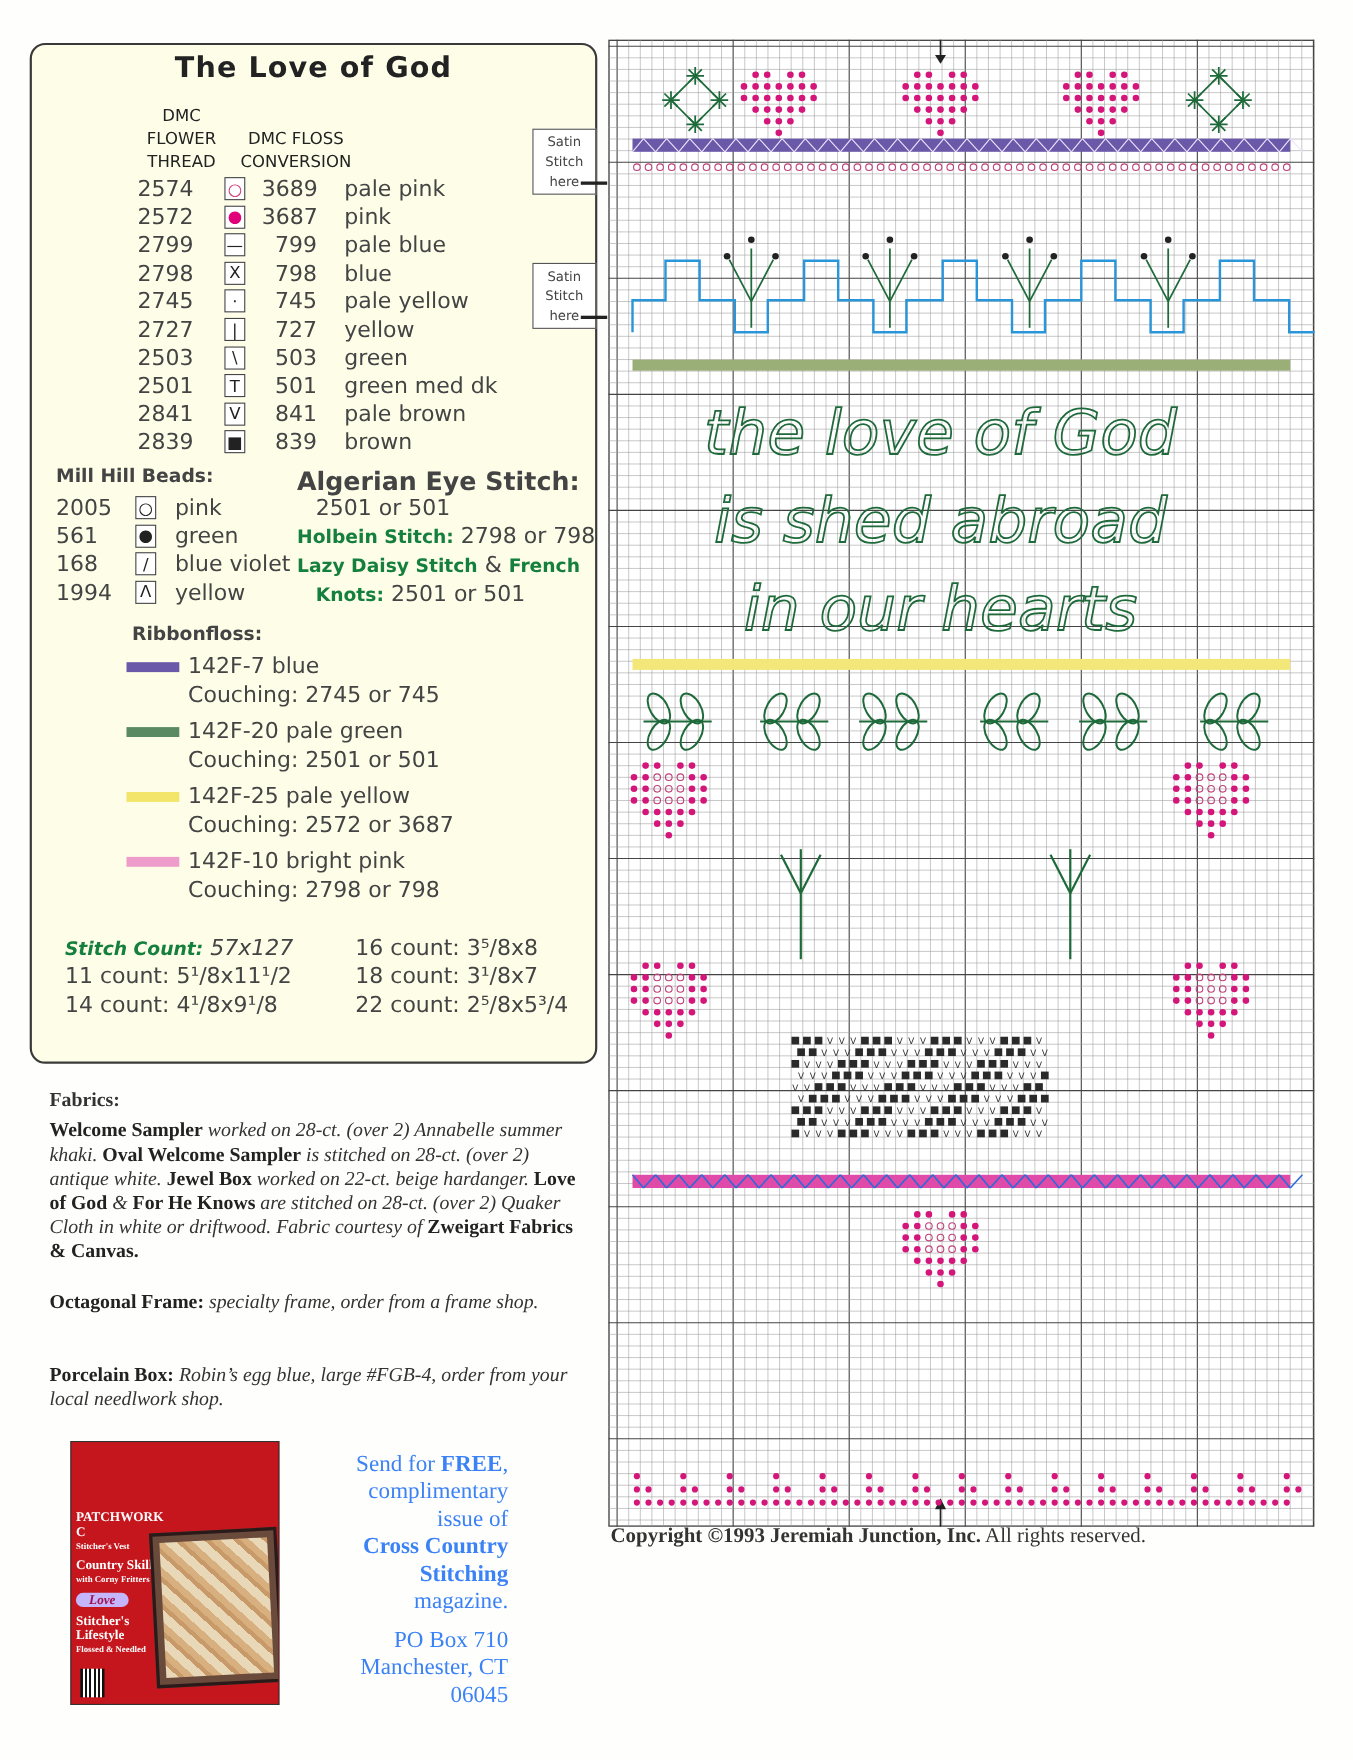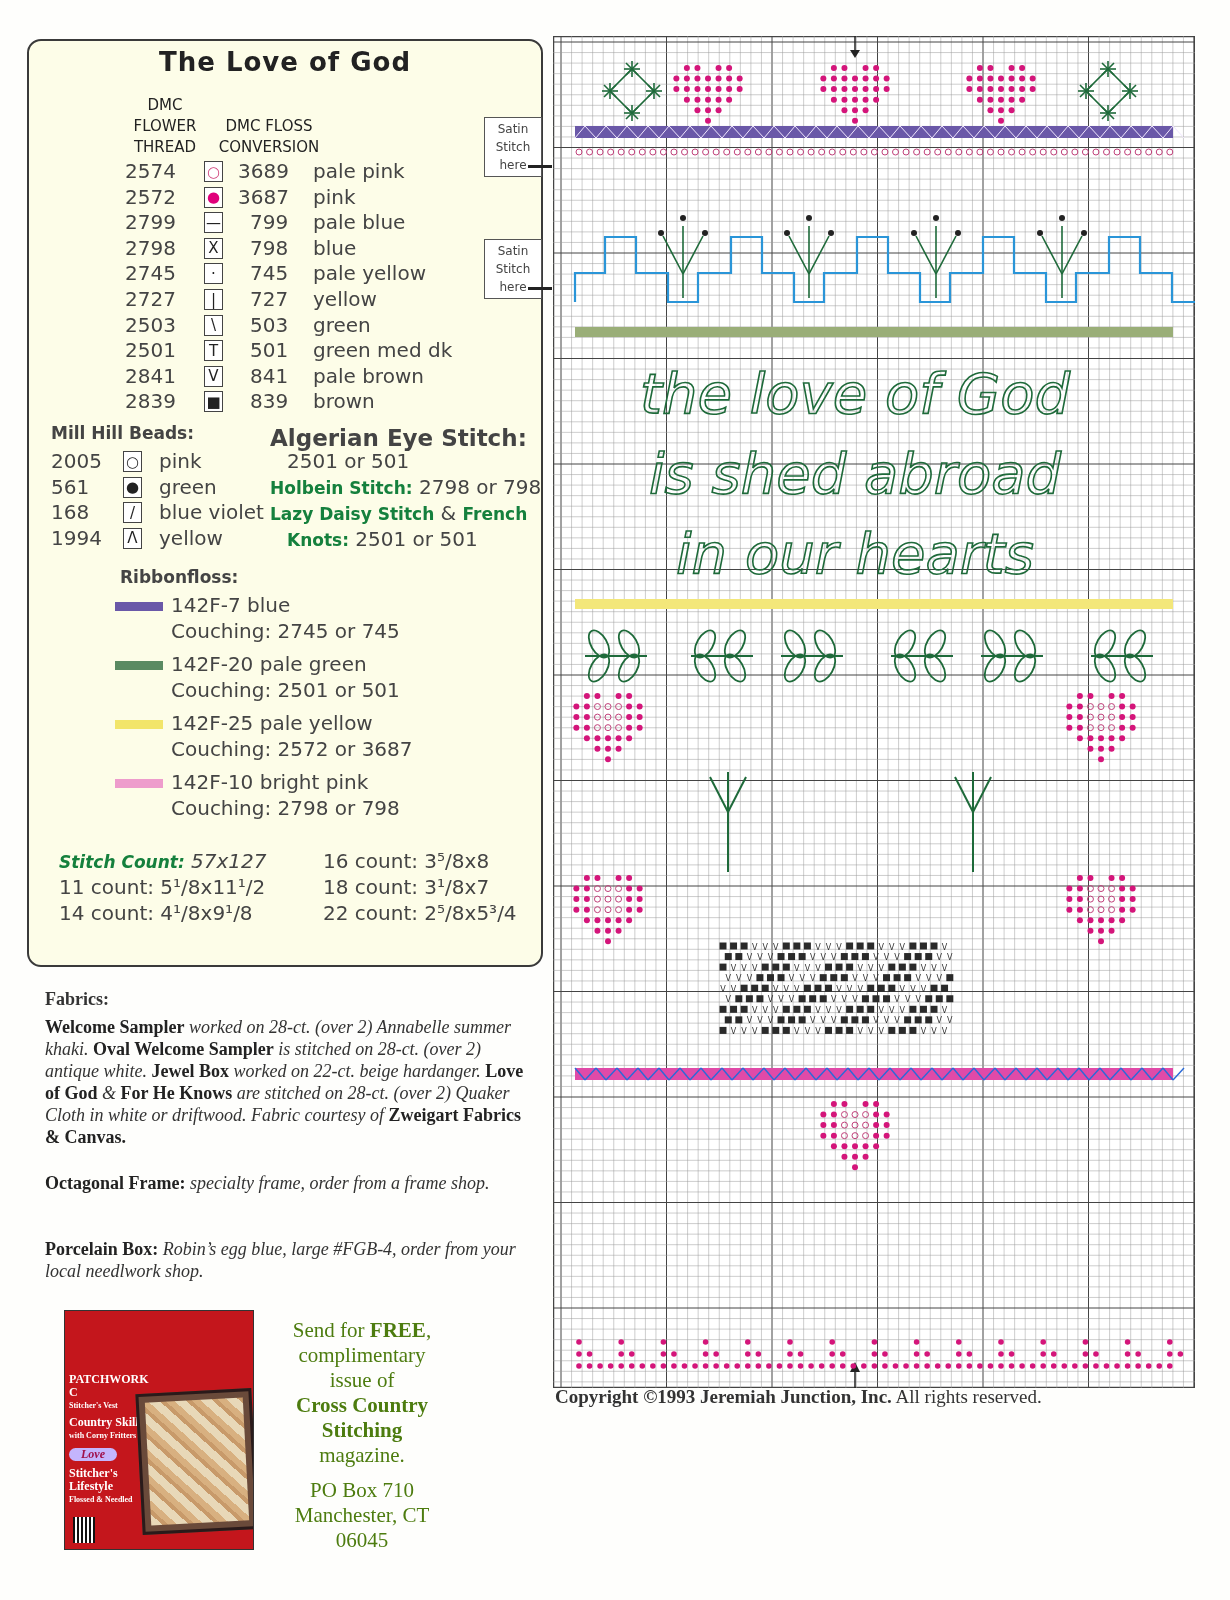--- a/index.html
+++ b/index.html
@@ -10,21 +10,21 @@
   .row{position:absolute;left:96px;height:26px;font-size:20px;color:#444;}
   .row span{position:absolute;top:0;white-space:nowrap;}
   .sym{position:absolute;width:19px;height:21px;border:1.5px solid #444;box-sizing:border-box;background:#fff;display:flex;align-items:center;justify-content:center;font-size:15px;color:#222;}
   .bold{font-weight:bold;color:#15803d;}
   .txt{position:absolute;font-size:20px;color:#444;white-space:nowrap;}
   .swatch{position:absolute;width:48px;height:9px;}
   .fabric{position:absolute;left:45px;width:480px;font-family:"Liberation Serif",serif;font-size:18px;line-height:22px;color:#333;}
   .fabric b{color:#222;}
   .fabric i{font-style:italic;}
   .cover{position:absolute;left:64px;top:1310px;width:188px;height:238px;background:#c4161c;border:1px solid #333;overflow:hidden;}
-  .send{position:absolute;left:262px;top:1318px;width:200px;text-align:center;font-family:"Liberation Serif",serif;font-size:21px;line-height:25px;color:#4d7c0f;}
+  .send{position:absolute;left:262px;top:1318px;width:200px;text-align:right;font-family:"Liberation Serif",serif;font-size:21px;line-height:25px;color:#3b82f6;}
   .grid-wrap{position:absolute;left:553px;top:36px;width:642px;height:1352px;}
   .copyright{position:absolute;left:555px;top:1386px;font-family:"Liberation Serif",serif;font-size:19px;color:#333;white-space:nowrap;}
   .callout{position:absolute;left:484px;width:58px;height:60px;border:1.5px solid #555;background:#fff;box-sizing:border-box;font-size:12px;line-height:18px;text-align:center;color:#444;padding-top:2px;}
   .arrow{position:absolute;height:3px;background:#222;}
 </style>
 </head>
 <body>
 
 <div class="panel">
   <div class="title">The Love of God</div>

